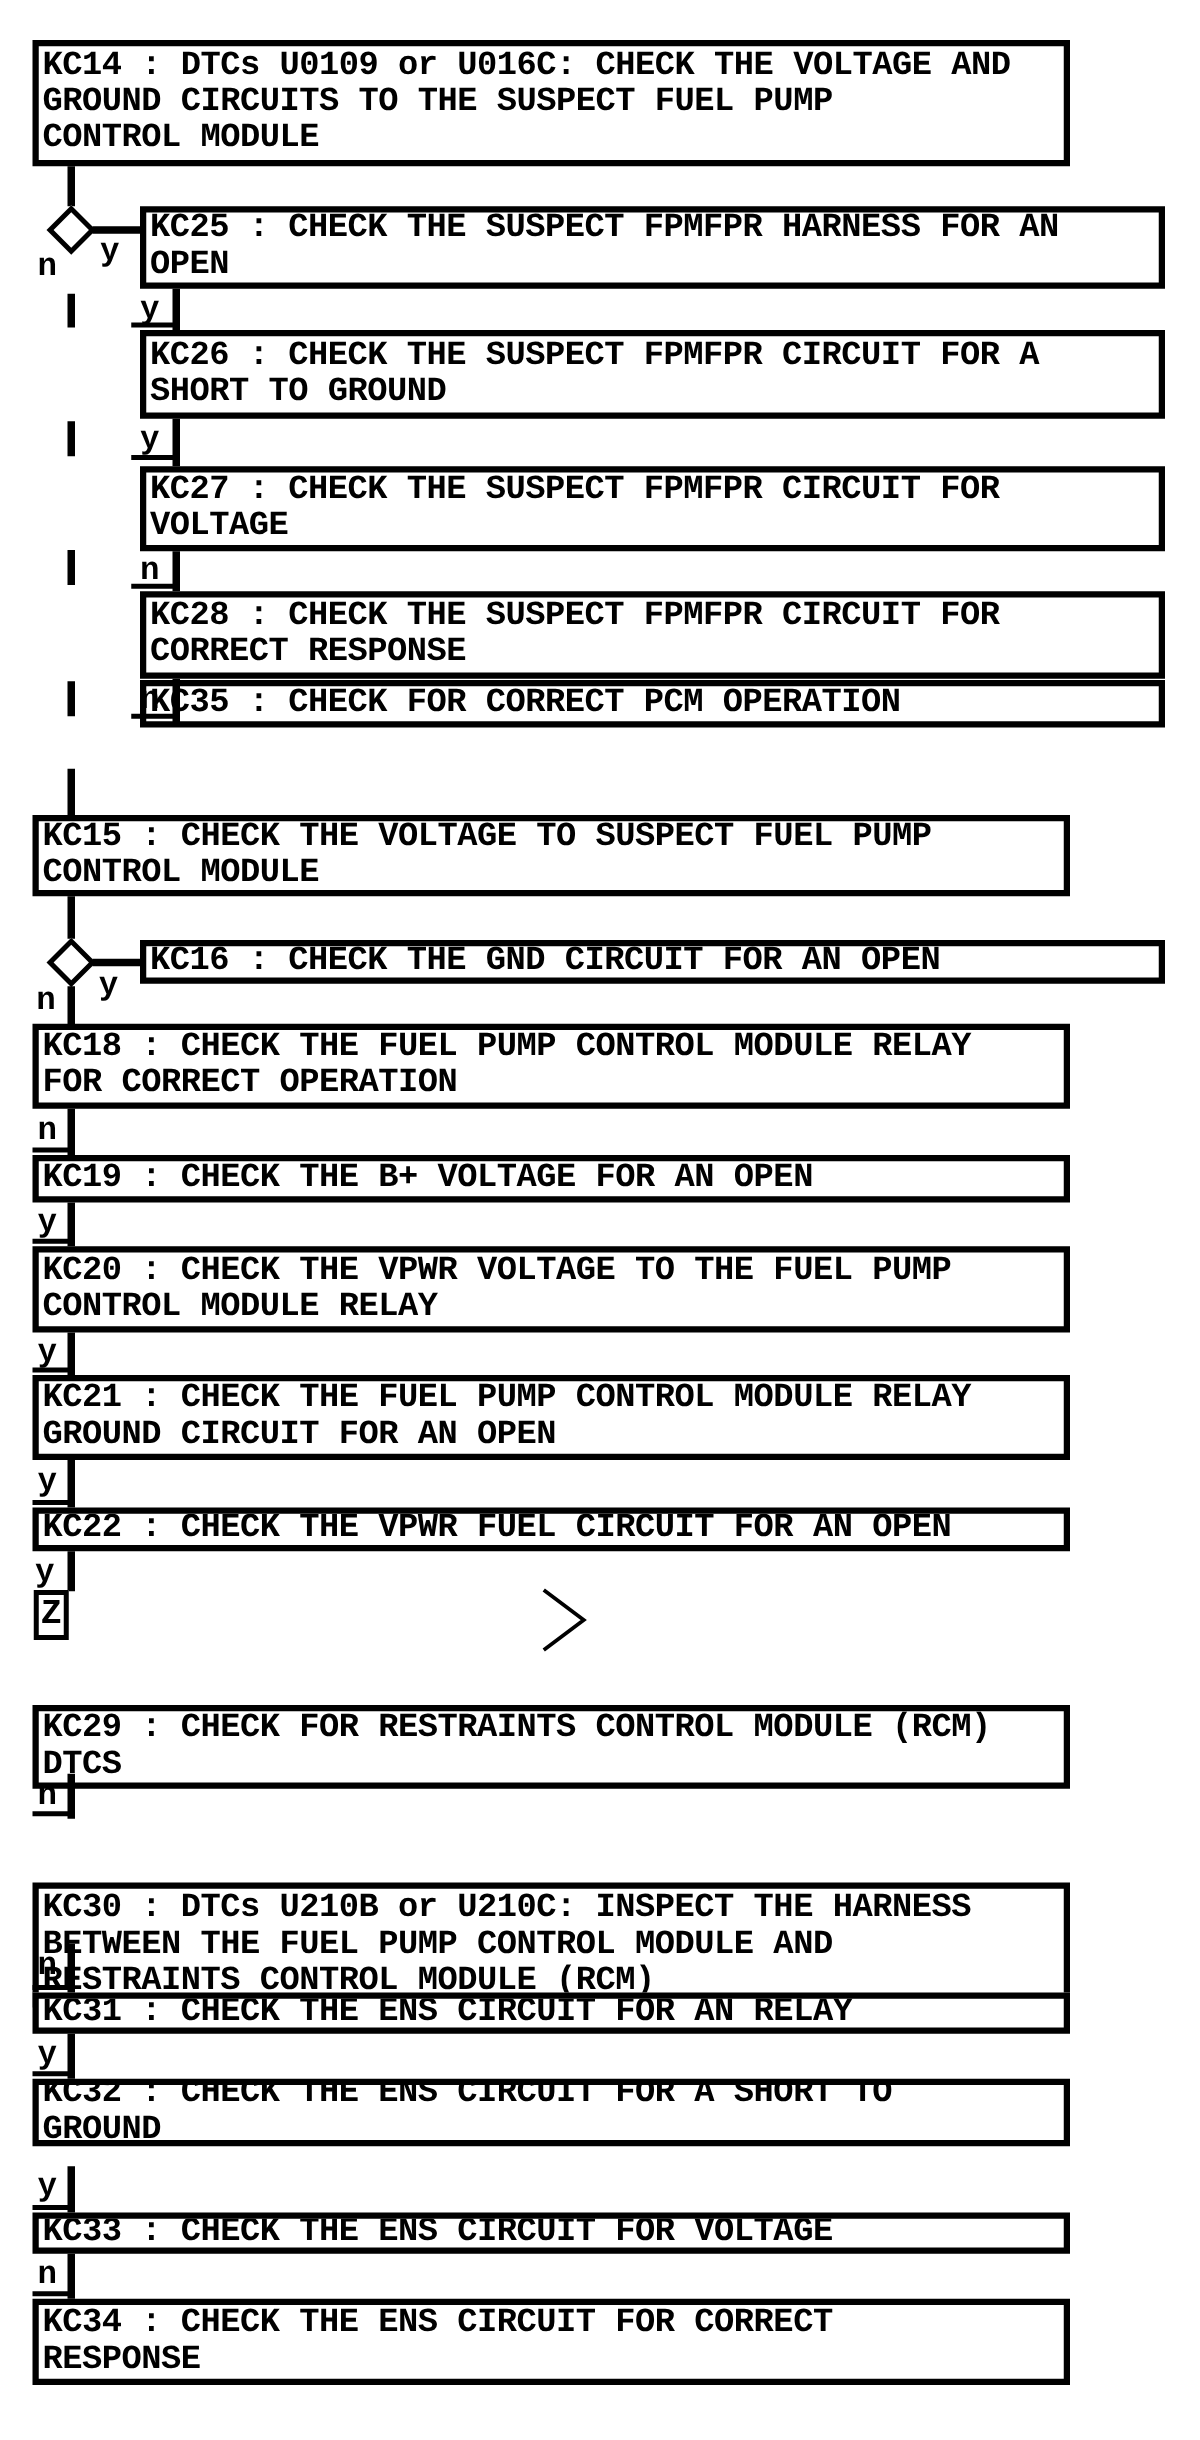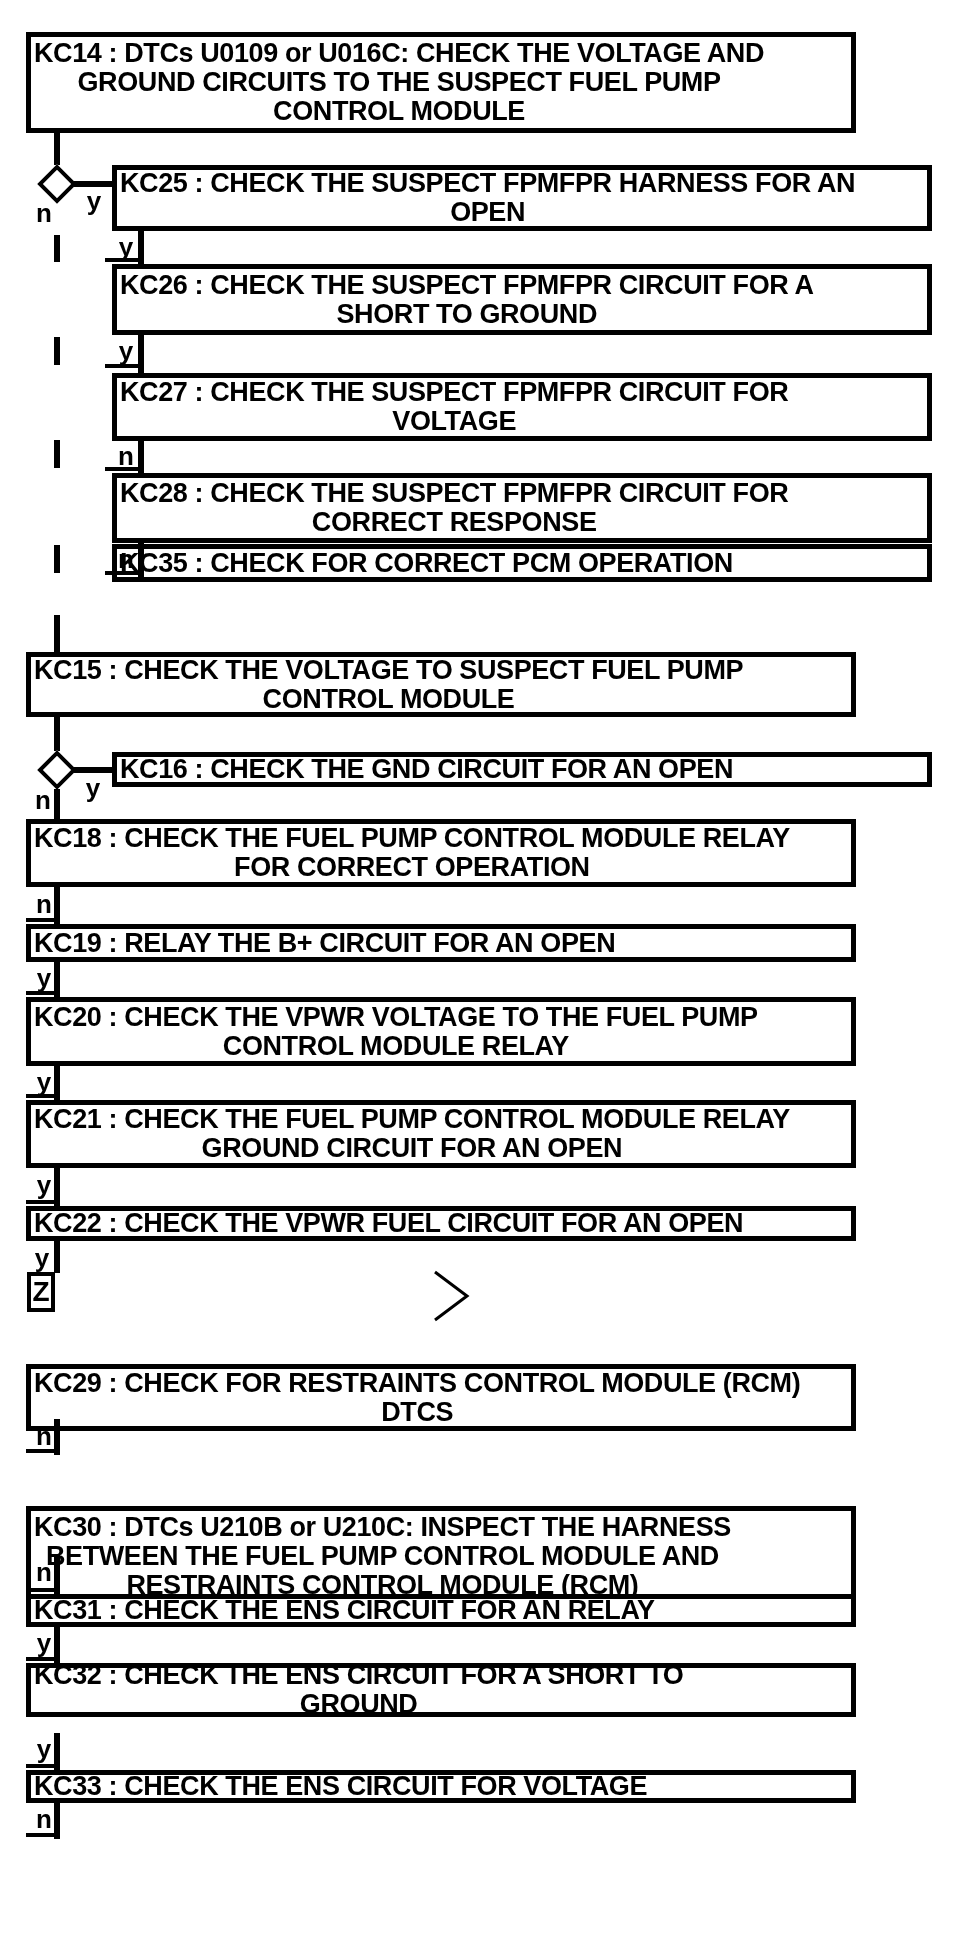--- a/index.html
+++ b/index.html
@@ -1,18 +1,18 @@
 <!DOCTYPE html>
 <html><head>
 <meta charset="utf-8">
 <style>
   html,body{margin:0;padding:0;background:#ffffff;}
   #canvas{
     position:relative;width:960px;height:1952px;background:#ffffff;overflow:hidden;
-    font-family:Liberation Sans, sans-serif;font-weight:bold;color:#000;text-align:center;
+    font-family:Liberation Mono, monospace;font-weight:bold;color:#000;
   }
   .box{
     position:absolute;box-sizing:border-box;border:5px solid #000;background:#fff;
     display:flex;align-items:center;
     font-size:27px;line-height:29px;letter-spacing:-0.4px;
     white-space:pre-line;padding-left:3px;overflow:hidden;
   }
   .full{left:26px;width:830px;}
   .ind{left:112px;width:820px;}
   .vline{position:absolute;width:6px;background:#000;}
@@ -48,36 +48,38 @@
   <div class="box ind" style="top:373px;height:68px">KC27 : CHECK THE SUSPECT FPMFPR CIRCUIT FOR
 VOLTAGE</div>
   <div class="box ind" style="top:473px;height:70px">KC28 : CHECK THE SUSPECT FPMFPR CIRCUIT FOR
 CORRECT RESPONSE</div>
   <div class="box ind" style="top:544px;height:38px">KC35 : CHECK FOR CORRECT PCM OPERATION</div>
   <div class="box full" style="top:652px;height:65px">KC15 : CHECK THE VOLTAGE TO SUSPECT FUEL PUMP
 CONTROL MODULE</div>
   <div class="box ind" style="top:752px;height:35px">KC16 : CHECK THE GND CIRCUIT FOR AN OPEN</div>
   <div class="box full" style="top:819px;height:68px">KC18 : CHECK THE FUEL PUMP CONTROL MODULE RELAY
 FOR CORRECT OPERATION</div>
-  <div class="box full" style="top:924px;height:38px">KC19 : RELAY THE B+ CIRCUIT FOR AN OPEN</div>
+  <div class="box full" style="top:924px;height:38px">KC19 : CHECK THE B+ VOLTAGE FOR AN OPEN</div>
   <div class="box full" style="top:997px;height:69px">KC20 : CHECK THE VPWR VOLTAGE TO THE FUEL PUMP
 CONTROL MODULE RELAY</div>
   <div class="box full" style="top:1100px;height:68px">KC21 : CHECK THE FUEL PUMP CONTROL MODULE RELAY
 GROUND CIRCUIT FOR AN OPEN</div>
   <div class="box full" style="top:1206px;height:35px">KC22 : CHECK THE VPWR FUEL CIRCUIT FOR AN OPEN</div>
 
   <div class="box full" style="top:1364px;height:67px">KC29 : CHECK FOR RESTRAINTS CONTROL MODULE (RCM)
 DTCS</div>
   <div class="box full" style="top:1506px;height:100px">KC30 : DTCs U210B or U210C: INSPECT THE HARNESS
 BETWEEN THE FUEL PUMP CONTROL MODULE AND
 RESTRAINTS CONTROL MODULE (RCM)</div>
   <div class="box full" style="top:1594px;height:33px">KC31 : CHECK THE ENS CIRCUIT FOR AN RELAY</div>
   <div class="box full" style="top:1663px;height:54px">KC32 : CHECK THE ENS CIRCUIT FOR A SHORT TO
 GROUND</div>
   <div class="box full" style="top:1770px;height:33px">KC33 : CHECK THE ENS CIRCUIT FOR VOLTAGE</div>
+  <div class="box full" style="top:1839px;height:69px">KC34 : CHECK THE ENS CIRCUIT FOR CORRECT
+RESPONSE</div>
 
   <div class="vline" style="left:54px;top:133px;height:32px"></div>
   <div class="diamond" style="left:43px;top:170px"></div>
   <div class="hline" style="left:74px;top:181px;width:38px"></div>
   <div class="elabel" style="left:80px;top:188px">y</div>
   <div class="elabel" style="left:30px;top:200px">n</div>
 
   <div class="vline" style="left:54px;top:235px;height:27px"></div>
   <div class="vline" style="left:54px;top:337px;height:28px"></div>
   <div class="vline" style="left:54px;top:440px;height:28px"></div>

